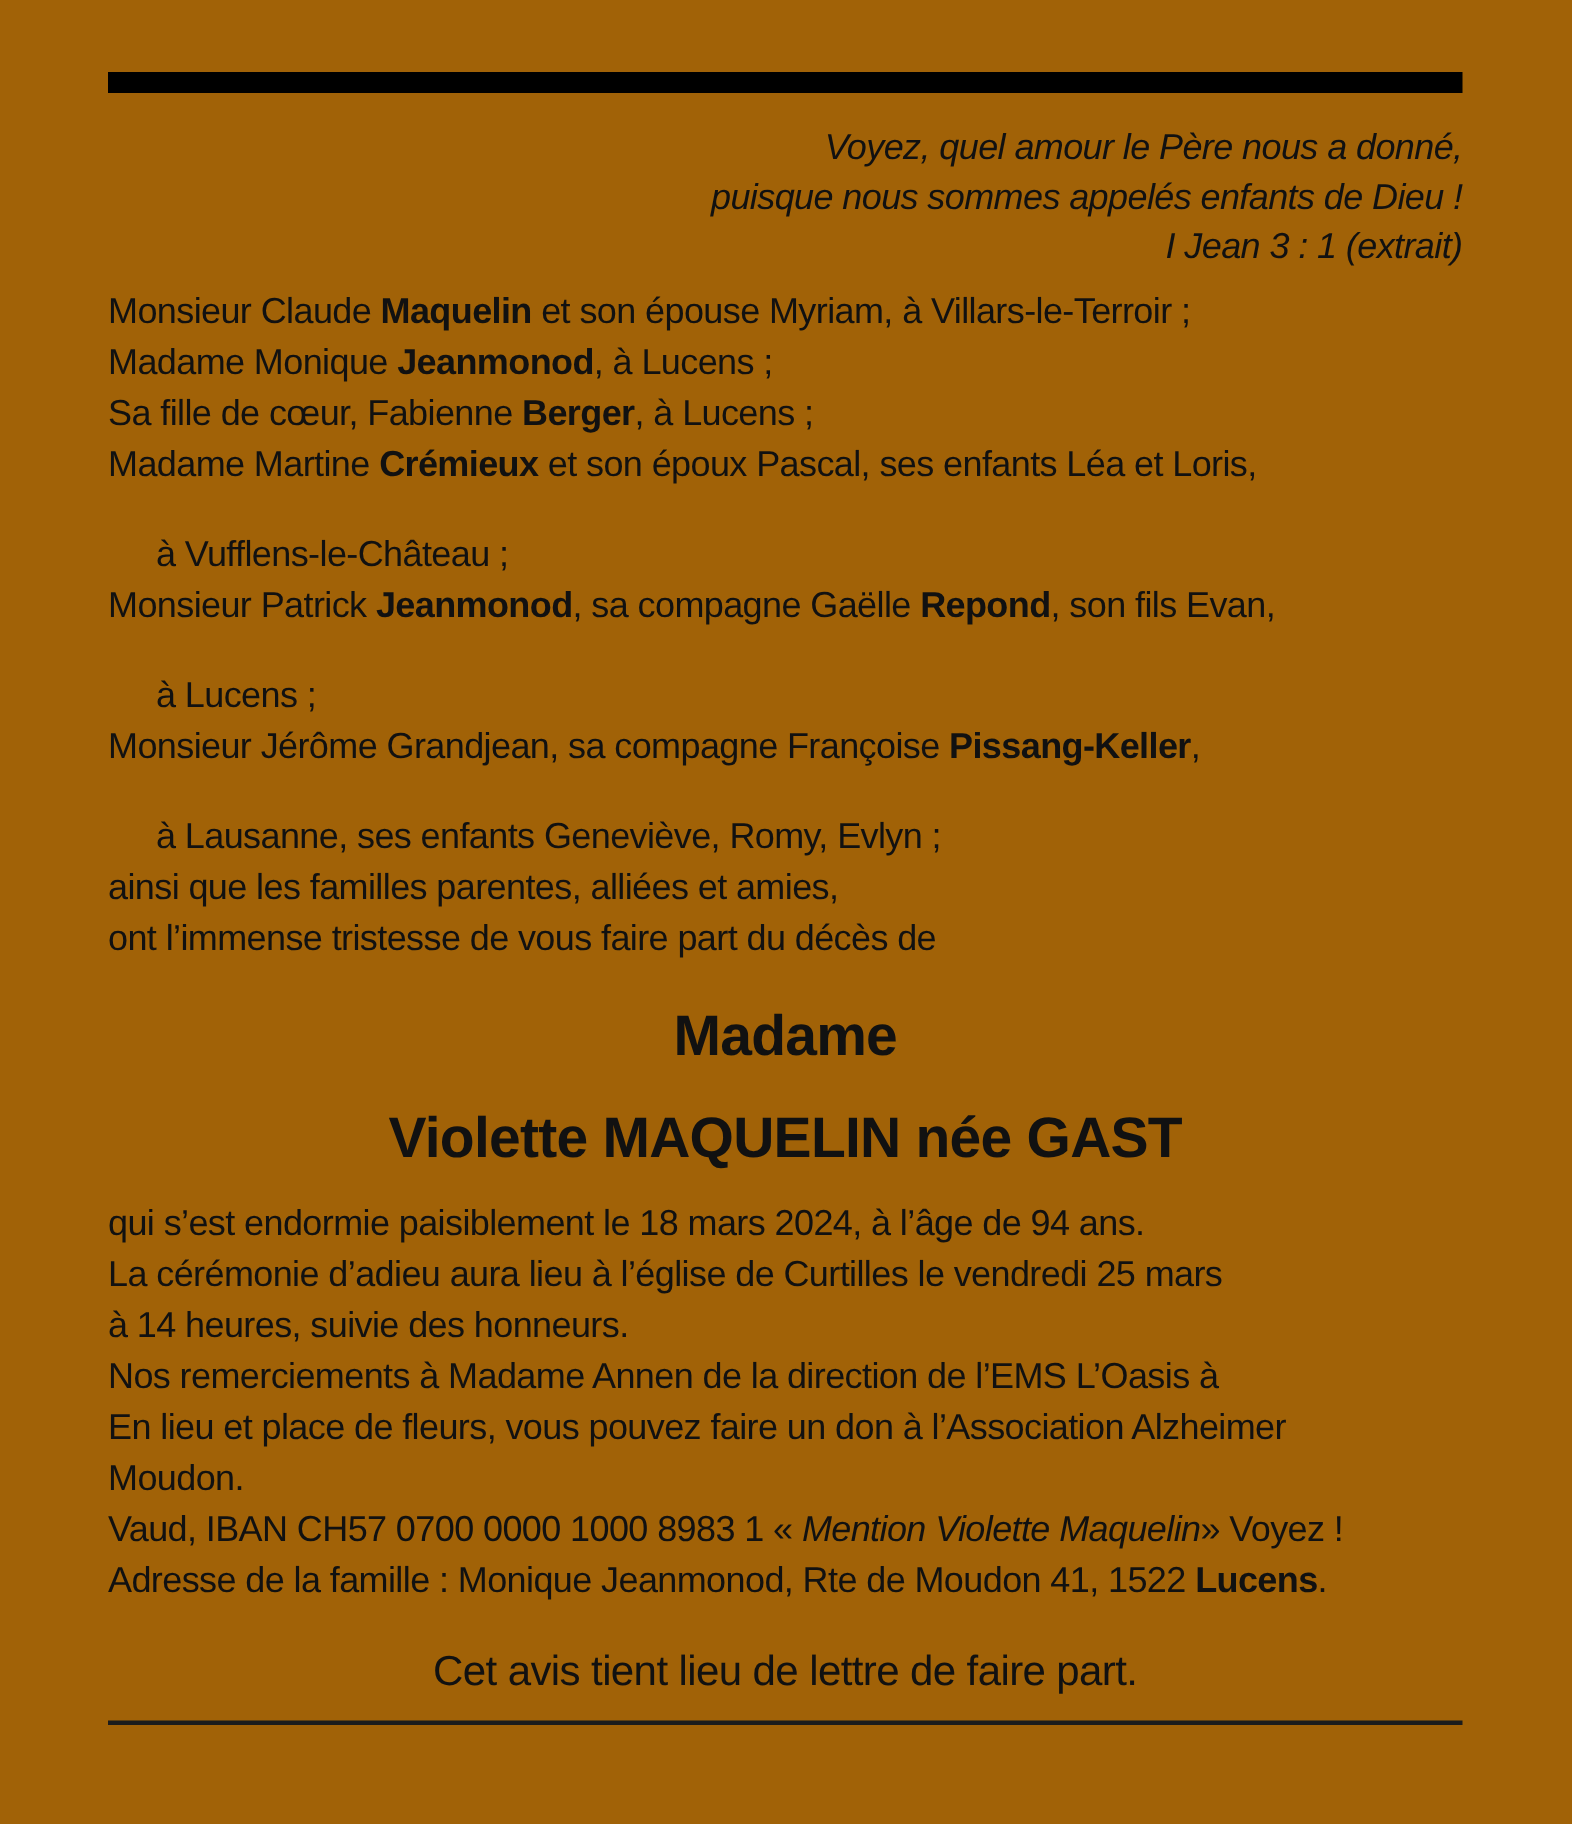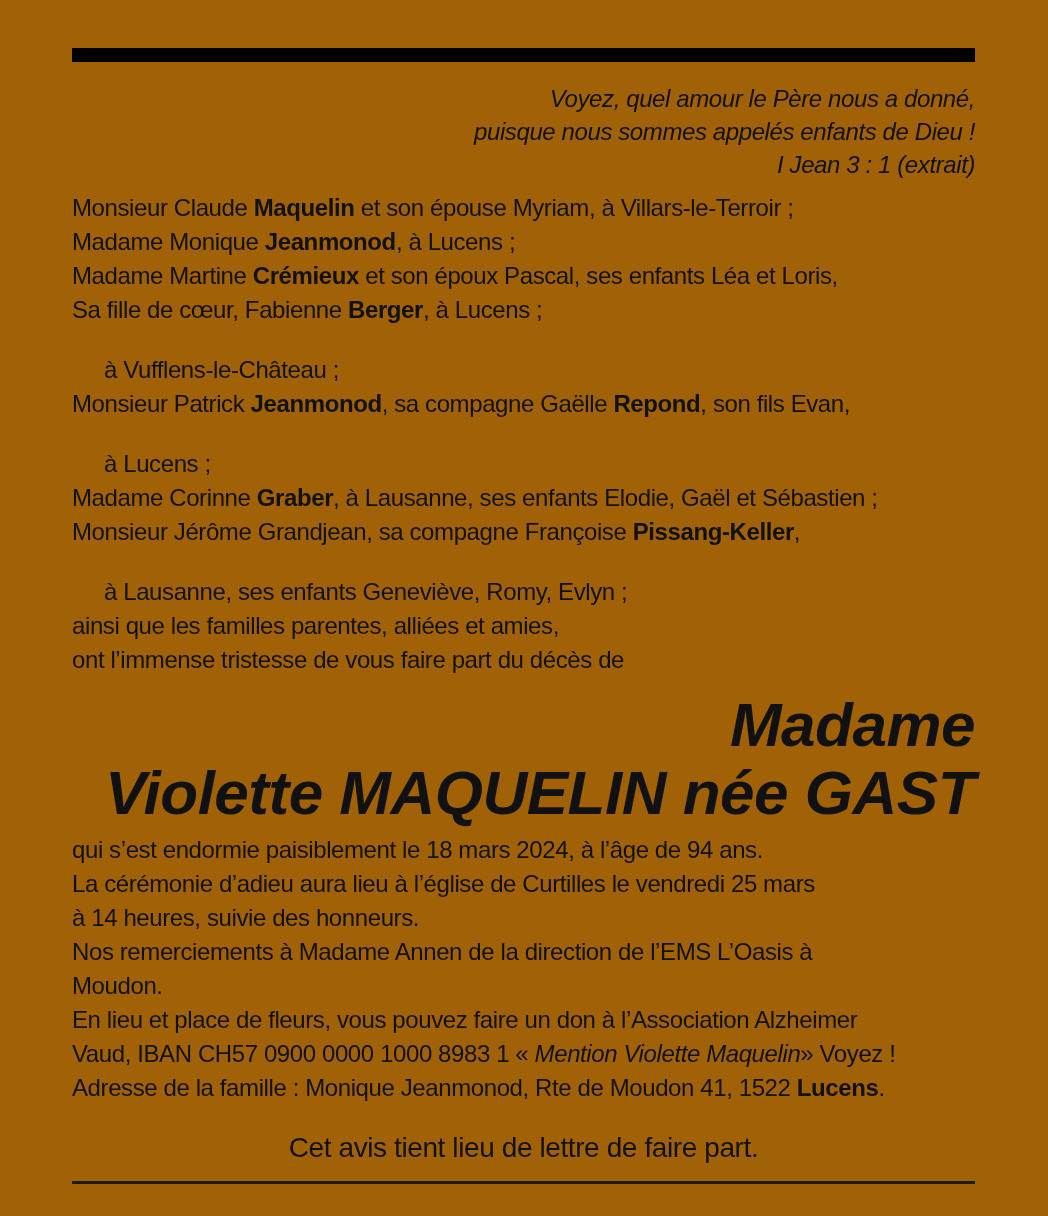--- a/index.html
+++ b/index.html
@@ -40,26 +40,25 @@
     font-size: 24px;
     line-height: 34px;
     letter-spacing: -0.4px;
   }
   .tline { white-space: nowrap; }
   .indent { padding-left: 32px; margin-top: 26px; }
   .b { font-weight: bold; }
   .i { font-style: italic; margin-top: 24px; }
   .title {
     margin: 14px 0 6px 0;
-    text-align: right;
+    text-align: center;
     font-weight: bold;
-    font-size: 62px;
+    font-size: 38px;
     line-height: 68px;
     letter-spacing: -0.5px;
-    font-style: italic;
   }
   .title .tline { white-space: nowrap; }
   .announce {
     font-size: 24px;
     line-height: 34px;
     letter-spacing: -0.4px;
   }
   .footer {
     margin-top: 26px;
     text-align: center;
@@ -83,45 +82,44 @@
 
     <div class="quote">
         <div class="tline"><span>Voyez, quel amour le Père nous a donné,</span></div>
         <div class="tline"><span>puisque nous sommes appelés enfants de Dieu !</span></div>
         <div class="tline"><span>I Jean 3 : 1 (extrait)</span></div>
       </div>
 
     <div class="family">
         <div class="tline"><span>Monsieur Claude </span><span class="b">Maquelin</span><span> et son épouse Myriam, à Villars-le-Terroir ;</span></div>
         <div class="tline"><span>Madame Monique </span><span class="b">Jeanmonod</span><span>, à Lucens ;</span></div>
+        <div class="tline"><span>Sa fille de cœur, Fabienne </span><span class="b">Berger</span><span>, à Lucens ;</span></div>
         <div class="tline"><span>Madame Martine </span><span class="b">Crémieux</span><span> et son époux Pascal, ses enfants Léa et Loris,</span></div>
-        <div class="tline"><span>Sa fille de cœur, Fabienne </span><span class="b">Berger</span><span>, à Lucens ;</span></div>
         <div class="tline indent"><span>à Vufflens-le-Château ;</span></div>
         <div class="tline"><span>Monsieur Patrick </span><span class="b">Jeanmonod</span><span>, sa compagne Gaëlle </span><span class="b">Repond</span><span>, son fils Evan,</span></div>
         <div class="tline indent"><span>à Lucens ;</span></div>
-        <div class="tline"><span>Madame Corinne </span><span class="b">Graber</span><span>, à Lausanne, ses enfants Elodie, Gaël et Sébastien ;</span></div>
         <div class="tline"><span>Monsieur Jérôme Grandjean, sa compagne Françoise </span><span class="b">Pissang-Keller</span><span>,</span></div>
         <div class="tline indent"><span>à Lausanne, ses enfants Geneviève, Romy, Evlyn ;</span></div>
         <div class="tline"><span>ainsi que les familles parentes, alliées et amies,</span></div>
         <div class="tline"><span>ont l’immense tristesse de vous faire part du décès de</span></div>
       </div>
 
     <div class="title">
         <div class="tline"><span>Madame</span></div>
         <div class="tline"><span>Violette MAQUELIN née GAST</span></div>
       </div>
 
     <div class="announce">
         <div class="tline"><span>qui s’est endormie paisiblement le 18 mars 2024, à l’âge de 94 ans.</span></div>
         <div class="tline"><span>La cérémonie d’adieu aura lieu à l’église de Curtilles le vendredi 25 mars</span></div>
         <div class="tline"><span>à 14 heures, suivie des honneurs.</span></div>
         <div class="tline"><span>Nos remerciements à Madame Annen de la direction de l’EMS L’Oasis à</span></div>
+        <div class="tline"><span>En lieu et place de fleurs, vous pouvez faire un don à l’Association Alzheimer</span></div>
         <div class="tline"><span>Moudon.</span></div>
-        <div class="tline"><span>En lieu et place de fleurs, vous pouvez faire un don à l’Association Alzheimer</span></div>
-        <div class="tline"><span>Vaud, IBAN CH57 0900 0000 1000 8983 1 « </span><span class="i">Mention Violette Maquelin</span><span>» Voyez !</span></div>
+        <div class="tline"><span>Vaud, IBAN CH57 0700 0000 1000 8983 1 « </span><span class="i">Mention Violette Maquelin</span><span>» Voyez !</span></div>
         <div class="tline"><span>Adresse de la famille : Monique Jeanmonod, Rte de Moudon 41, 1522 </span><span class="b">Lucens</span><span>.</span></div>
       </div>
 
     <div class="footer">Cet avis tient lieu de lettre de faire part.</div>
 
     <div class="rule"></div>
 
   </div>
 </div>
 

